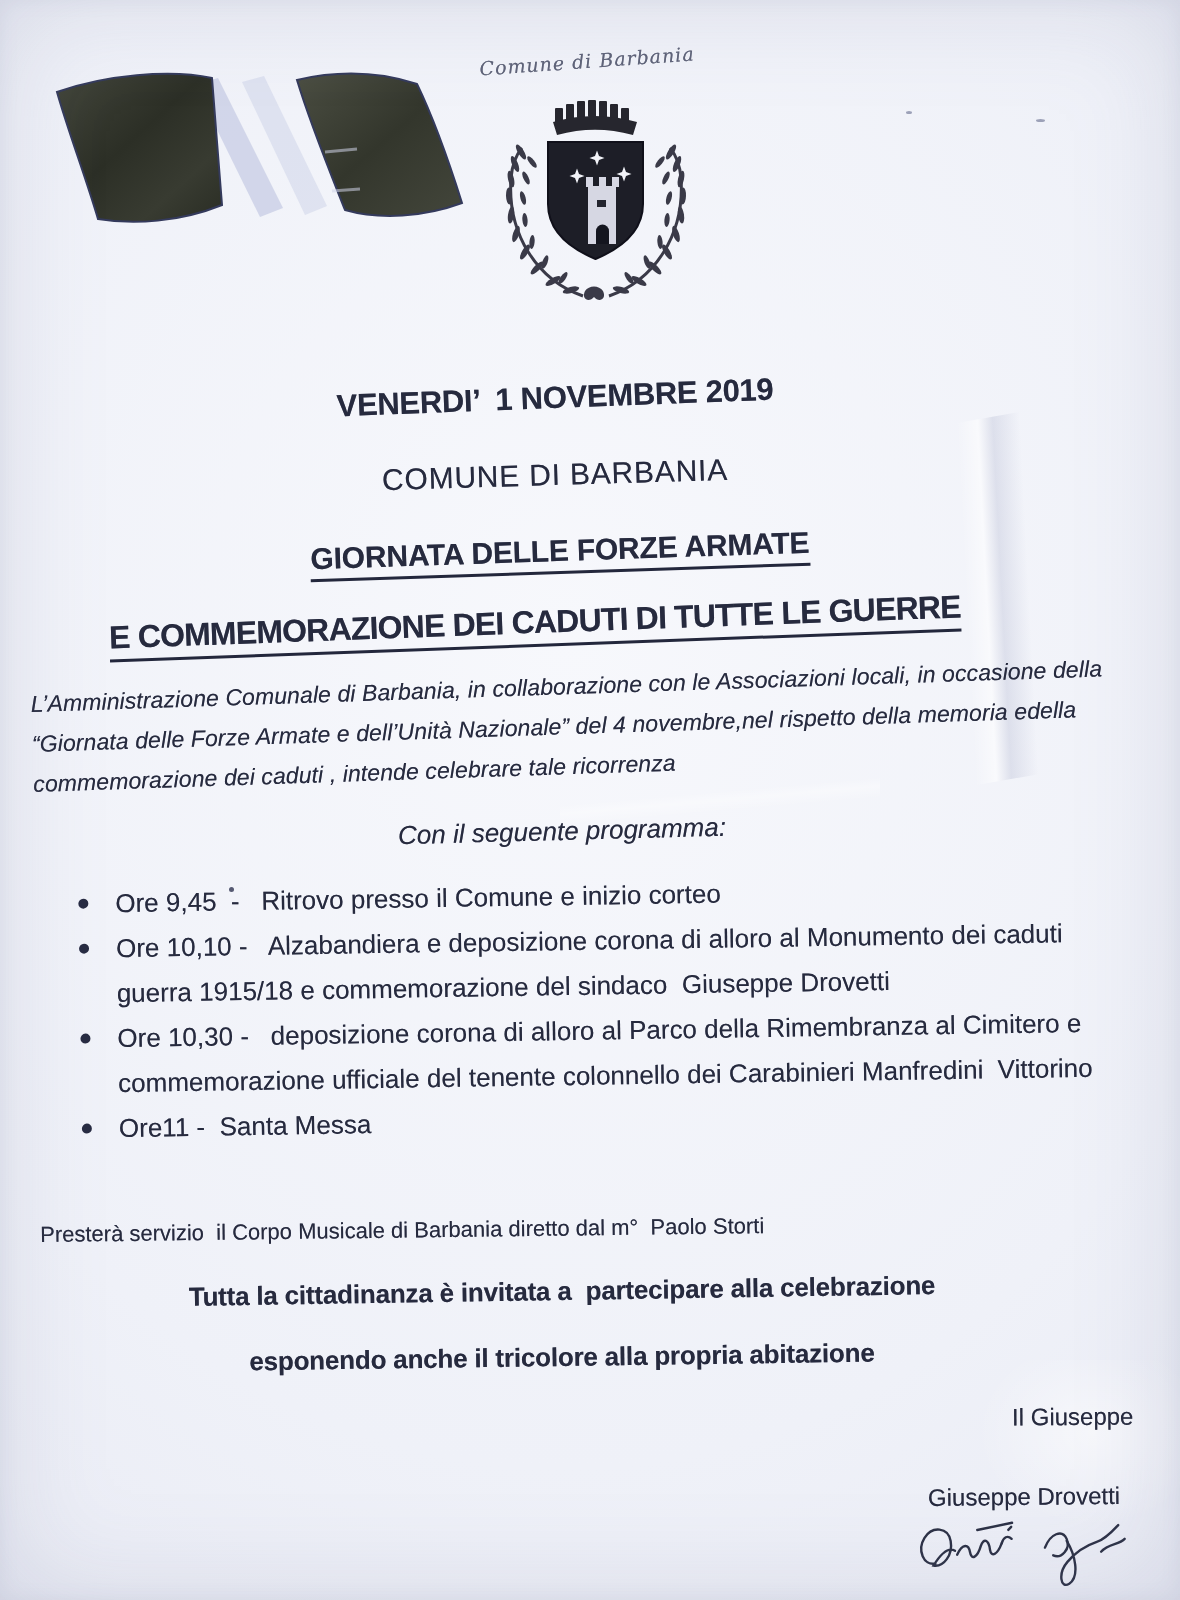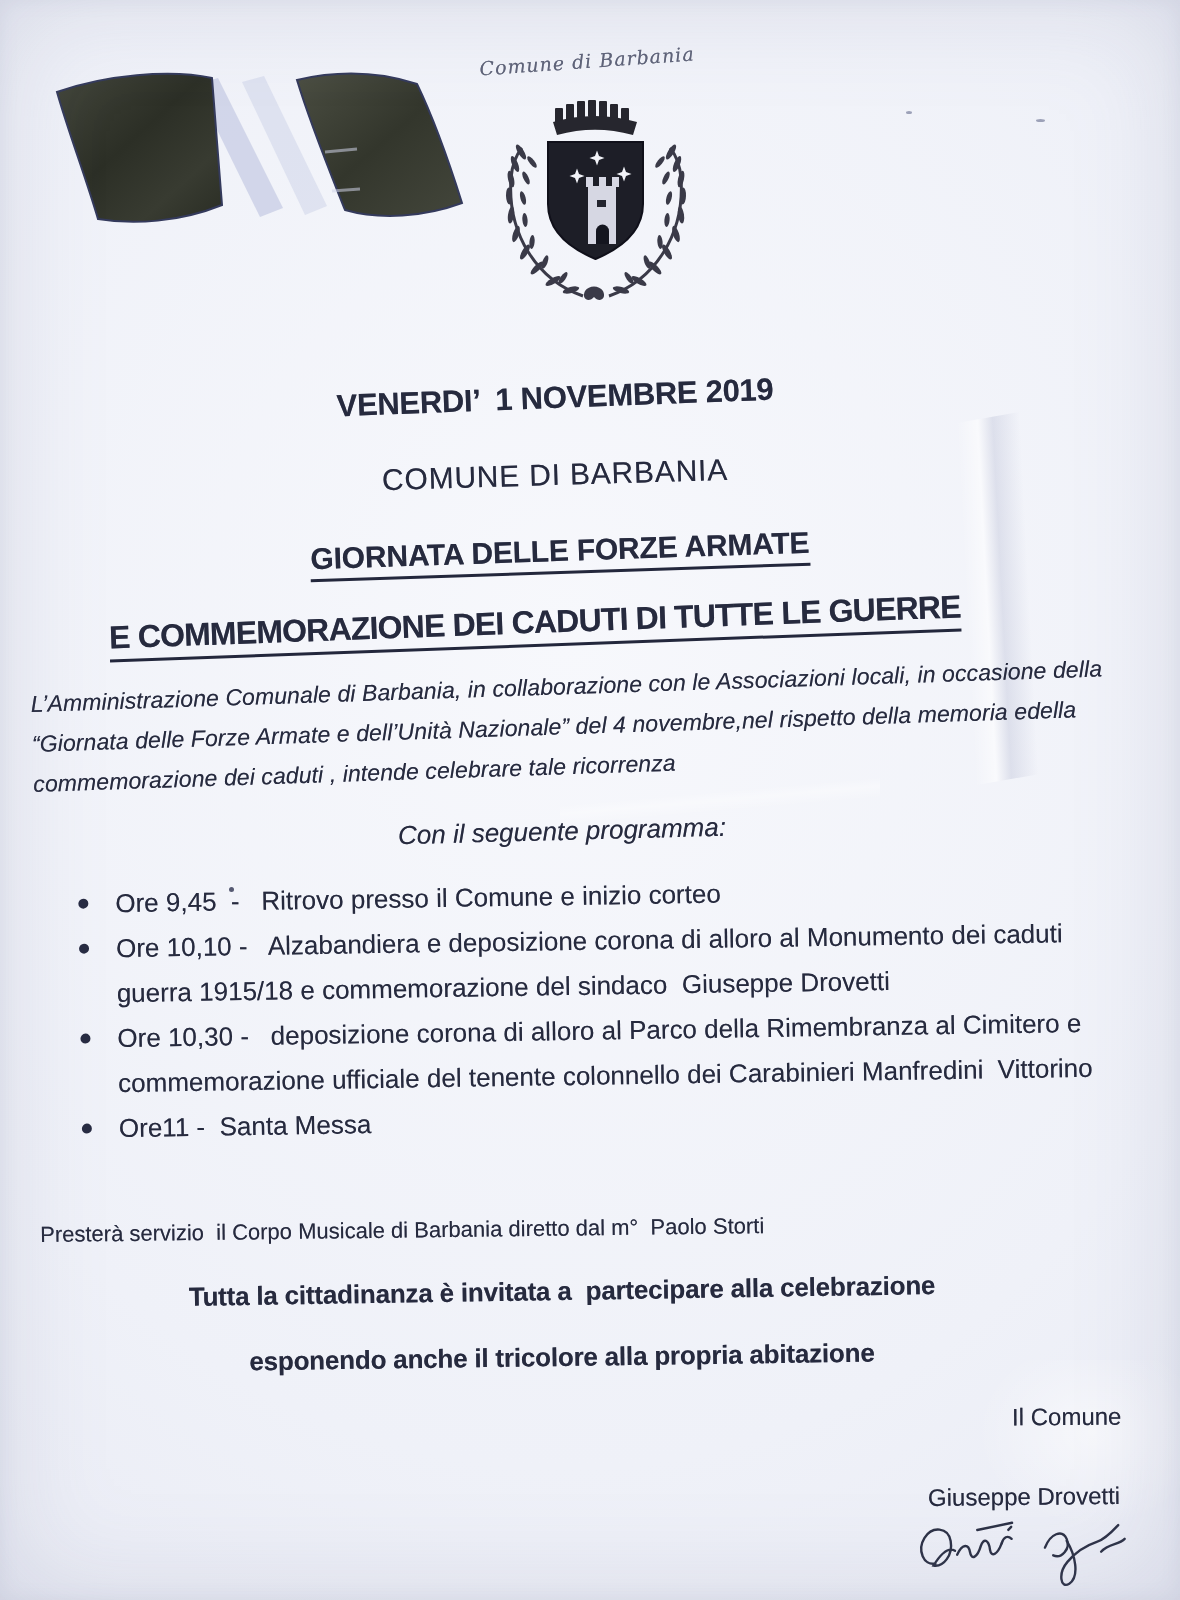--- a/index.html
+++ b/index.html
@@ -190,21 +190,21 @@
       <span class="dot"></span>
       <span class="txt">Ore11 -  Santa Messa</span>
     </li>
   </ul>
 
   <div class="abs txt band-note">Presterà servizio  il Corpo Musicale di Barbania diretto dal m°  Paolo Storti</div>
 
   <div class="abs txt close1">Tutta la cittadinanza è invitata a  partecipare alla celebrazione</div>
   <div class="abs txt close2">esponendo anche il tricolore alla propria abitazione</div>
 
-  <div class="abs txt sig-role">Il Comune</div>
+  <div class="abs txt sig-role">Il Giuseppe</div>
   <div class="abs txt sig-name">Giuseppe Drovetti</div>
 
   <svg class="abs" style="left:905px;top:1502px;transform:rotate(-2deg);" width="260" height="95" viewBox="0 0 260 95">
     <g stroke="#1c2137" stroke-width="2.4" fill="none" stroke-linecap="round" opacity=".92">
       <path d="M30,58 C18,60 12,44 20,32 C28,20 44,22 46,36 C48,50 38,62 28,60 C36,48 44,42 50,46"></path>
       <path d="M52,50 C58,38 64,40 65,48 C66,56 72,54 76,42 C79,34 84,36 85,46 C86,54 92,52 97,40"></path>
       <path d="M97,40 C99,34 103,32 107,36"></path>
       <path d="M73,26 L108,20"></path>
       <path d="M104,27 l3,-3"></path>
       <path d="M140,46 C146,32 158,28 162,38 C166,48 156,58 148,54"></path>

